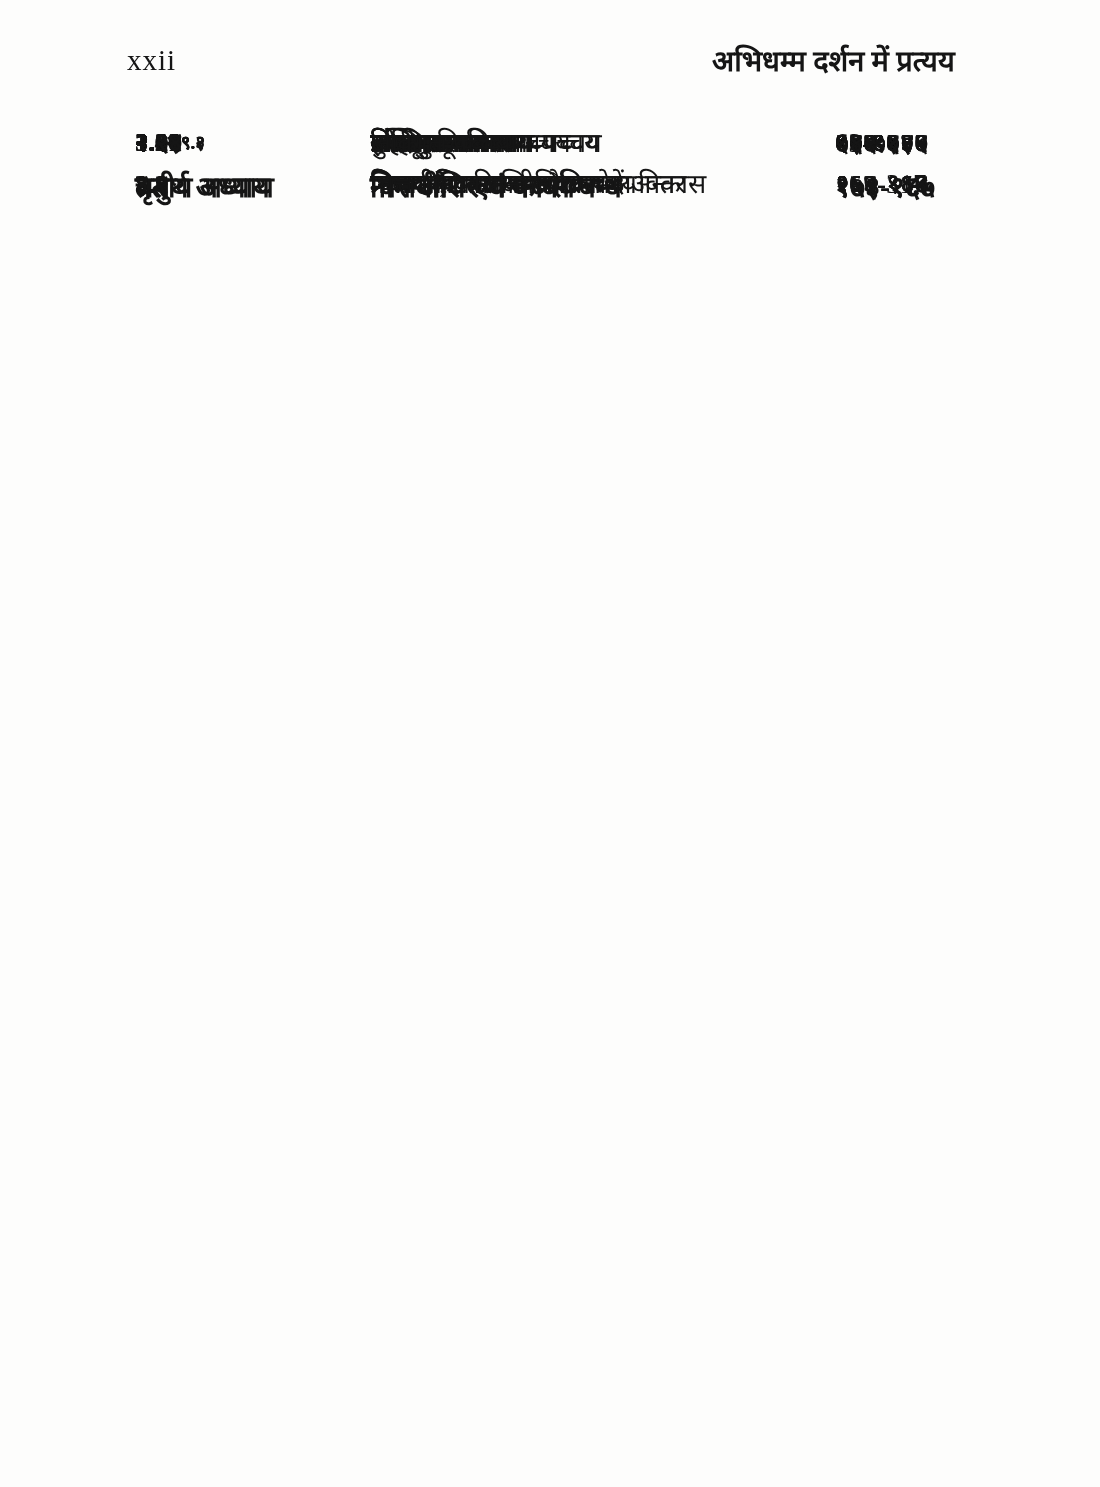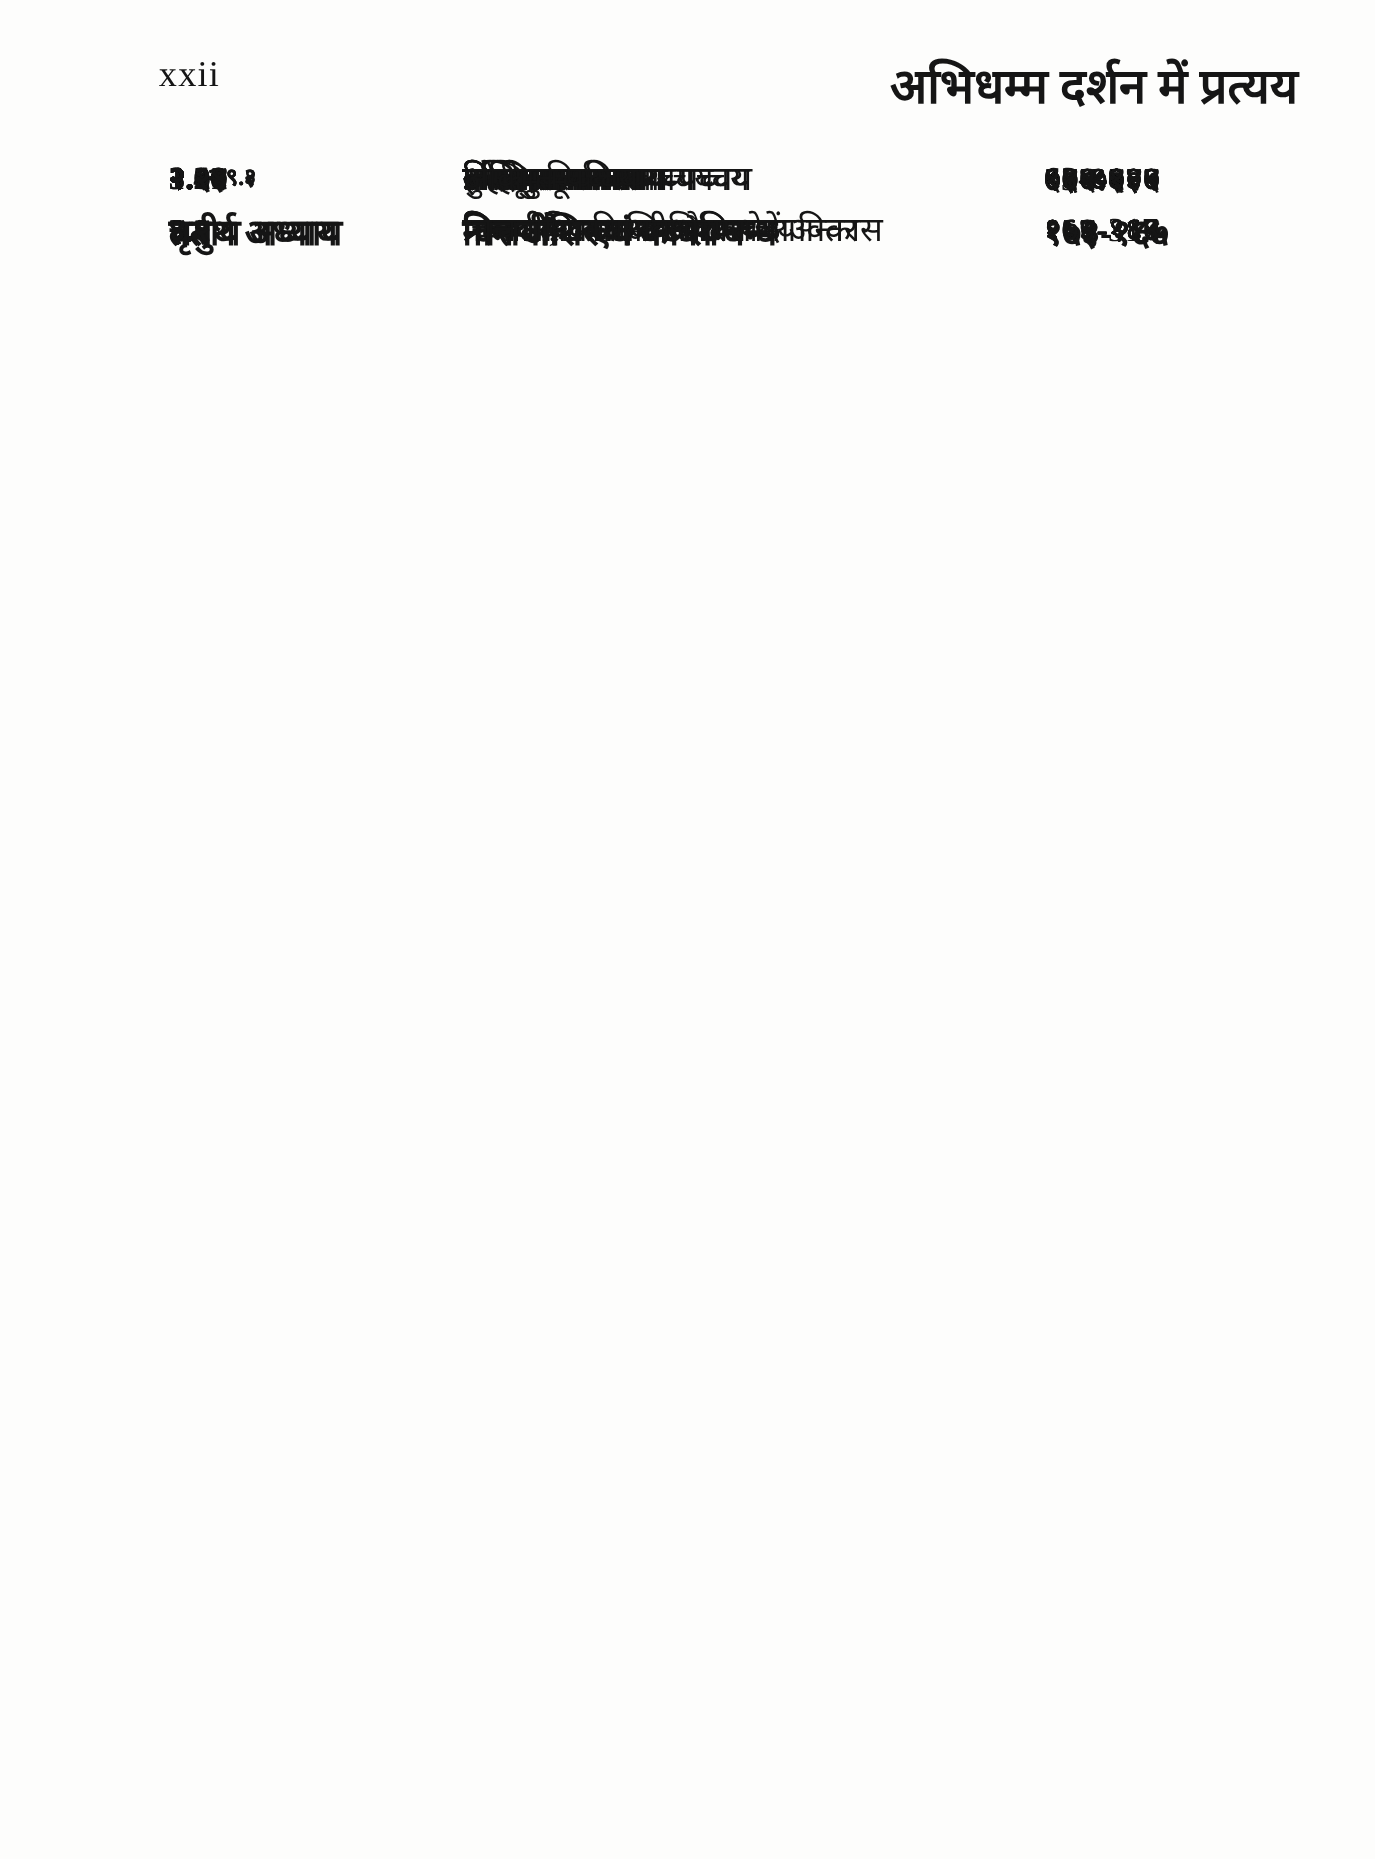--- a/index.html
+++ b/index.html
@@ -17,21 +17,21 @@
     overflow: hidden;
   }
   
   .header { position: absolute; top: 40px; left: 0; right: 0; height: 40px; }
   .folio {
     position: absolute; left: 127px; top: 4px;
     font-size: 29px; letter-spacing: 1px;
   }
   .running-title {
     position: absolute; left: 712px; top: 0;
-    font-size: 39px; font-weight: 600;
+    font-size: 29px; font-weight: 600;
     white-space: nowrap;
   }
   
   .toc { position: absolute; top: 124px; left: 0; right: 0; }
   .row { position: relative; line-height: 38.5px; white-space: nowrap; }
   .row .num    { position: absolute; left: 135px; font-weight: bold; font-size: 26px; }
   .row .title  { position: absolute; left: 370px; font-size: 27px; }
   .row .pages  { position: absolute; left: 835px; font-size: 27px; }
   .row.subitem .num { left: 166px; font-weight: bold; font-size: 19px; }
   .row.chapter { margin-top: 40px; line-height: 46px; }

